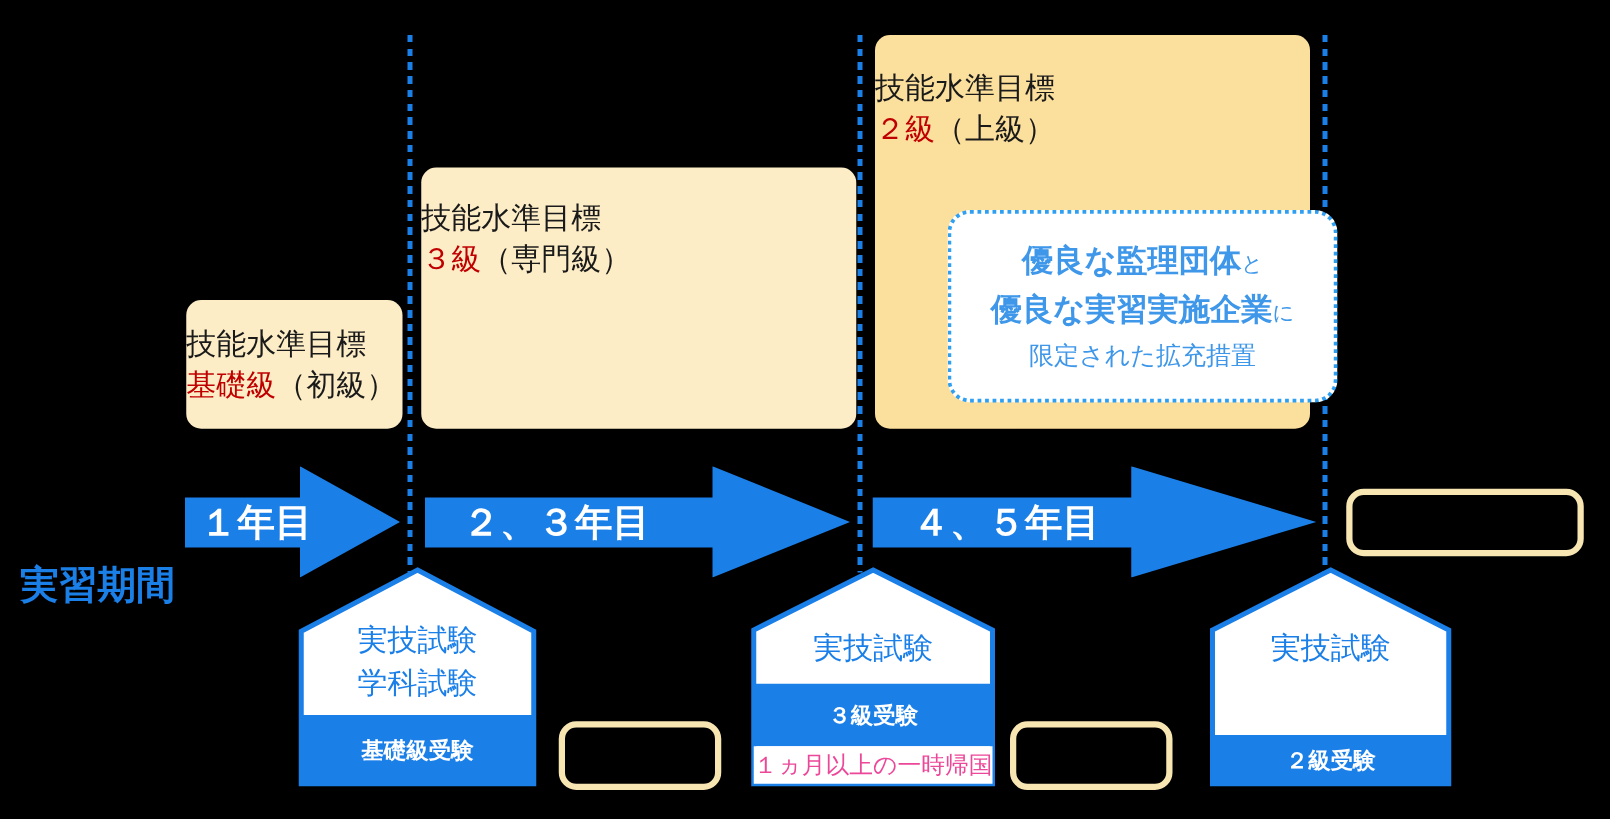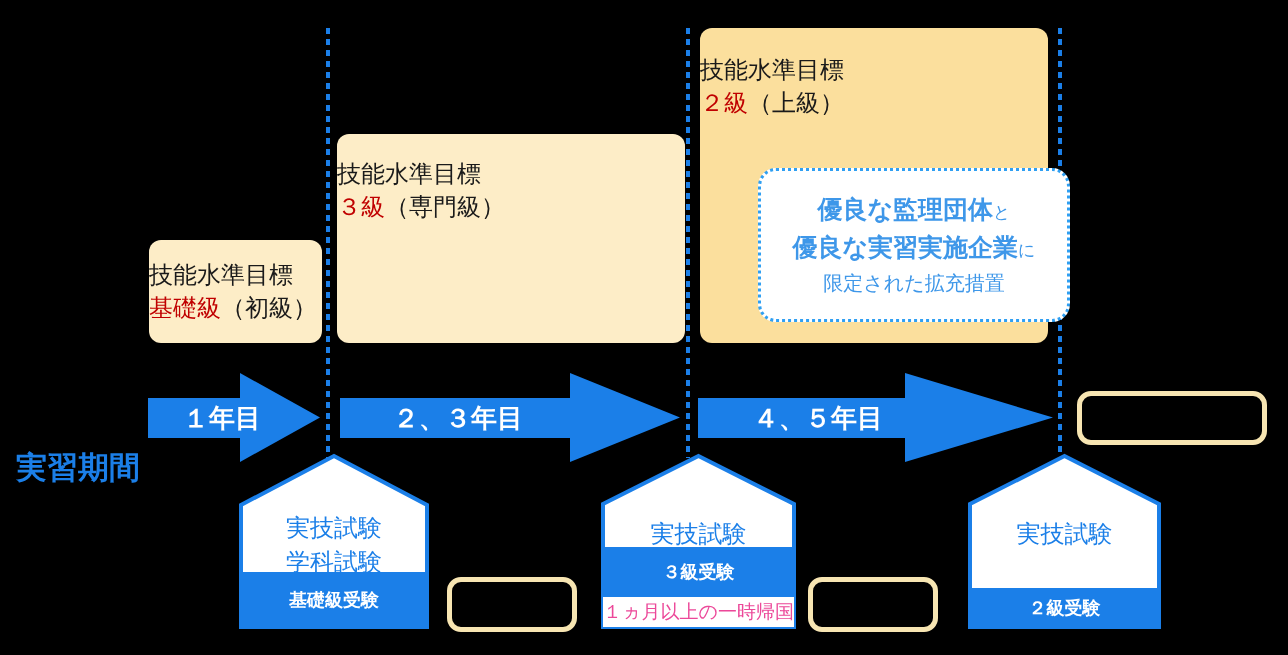--- a/index.html
+++ b/index.html
@@ -39,33 +39,33 @@
   .hlbox .smline{font-size:20px;line-height:30px;font-weight:normal;}
 
   
   .period-label{
     position:absolute;left:16px;top:399px;font-size:31px;font-weight:bold;color:#1b7fe8;margin-top:48px;
   }
   .arrow{position:absolute;}
   .arrow svg{display:block;}
   .arrow .alabel{
     position:absolute;top:25px;height:40px;display:flex;align-items:center;
-    color:#fff;font-size:26px;font-weight:bold;white-space:nowrap;margin-left:23px;
+    color:#fff;font-size:30px;font-weight:bold;white-space:nowrap;
   }
   .arrow1{left:148px;top:373px;width:172px;height:89px;}
   .arrow2{left:340px;top:373px;width:340px;height:89px;}
   .arrow3{left:698px;top:373px;width:355px;height:89px;}
   .arrow1 .alabel{left:12px;} .arrow2 .alabel{left:30px;} .arrow3 .alabel{left:32px;}
 
   
   .house{position:absolute;top:453px;height:177px;}
   .house svg{display:block;position:absolute;left:0;top:0;}
   .house .hlines{
     position:absolute;left:0;right:0;text-align:center;color:#1b7fe8;
-    font-size:24px;line-height:34px;margin-top:16px;
+    font-size:24px;line-height:34px;
   }
   .house .band{
     position:absolute;left:2px;right:2px;background:#1b7fe8;color:#fff;
     display:flex;align-items:center;justify-content:center;
     font-size:18px;font-weight:bold;
   }
   .house .note{
     position:absolute;left:3px;right:3px;bottom:3px;height:30px;background:#fff;
     display:flex;align-items:center;justify-content:center;
     color:#ec4899;font-size:19px;

